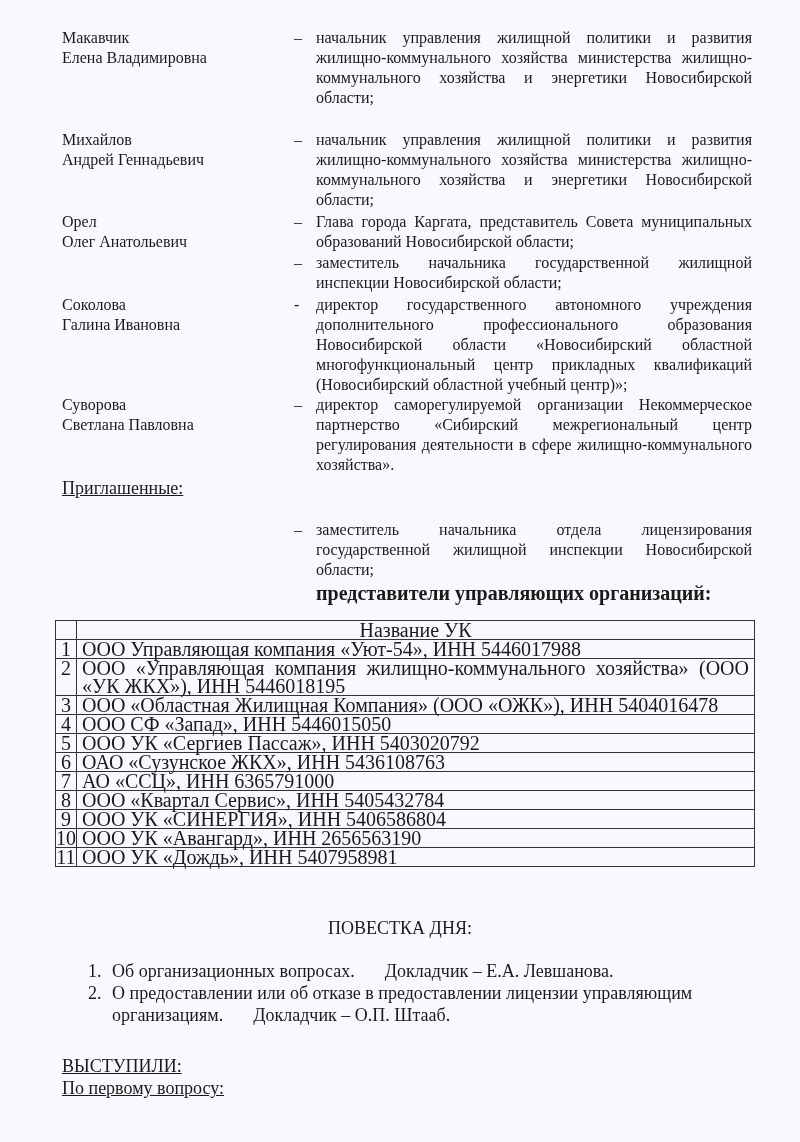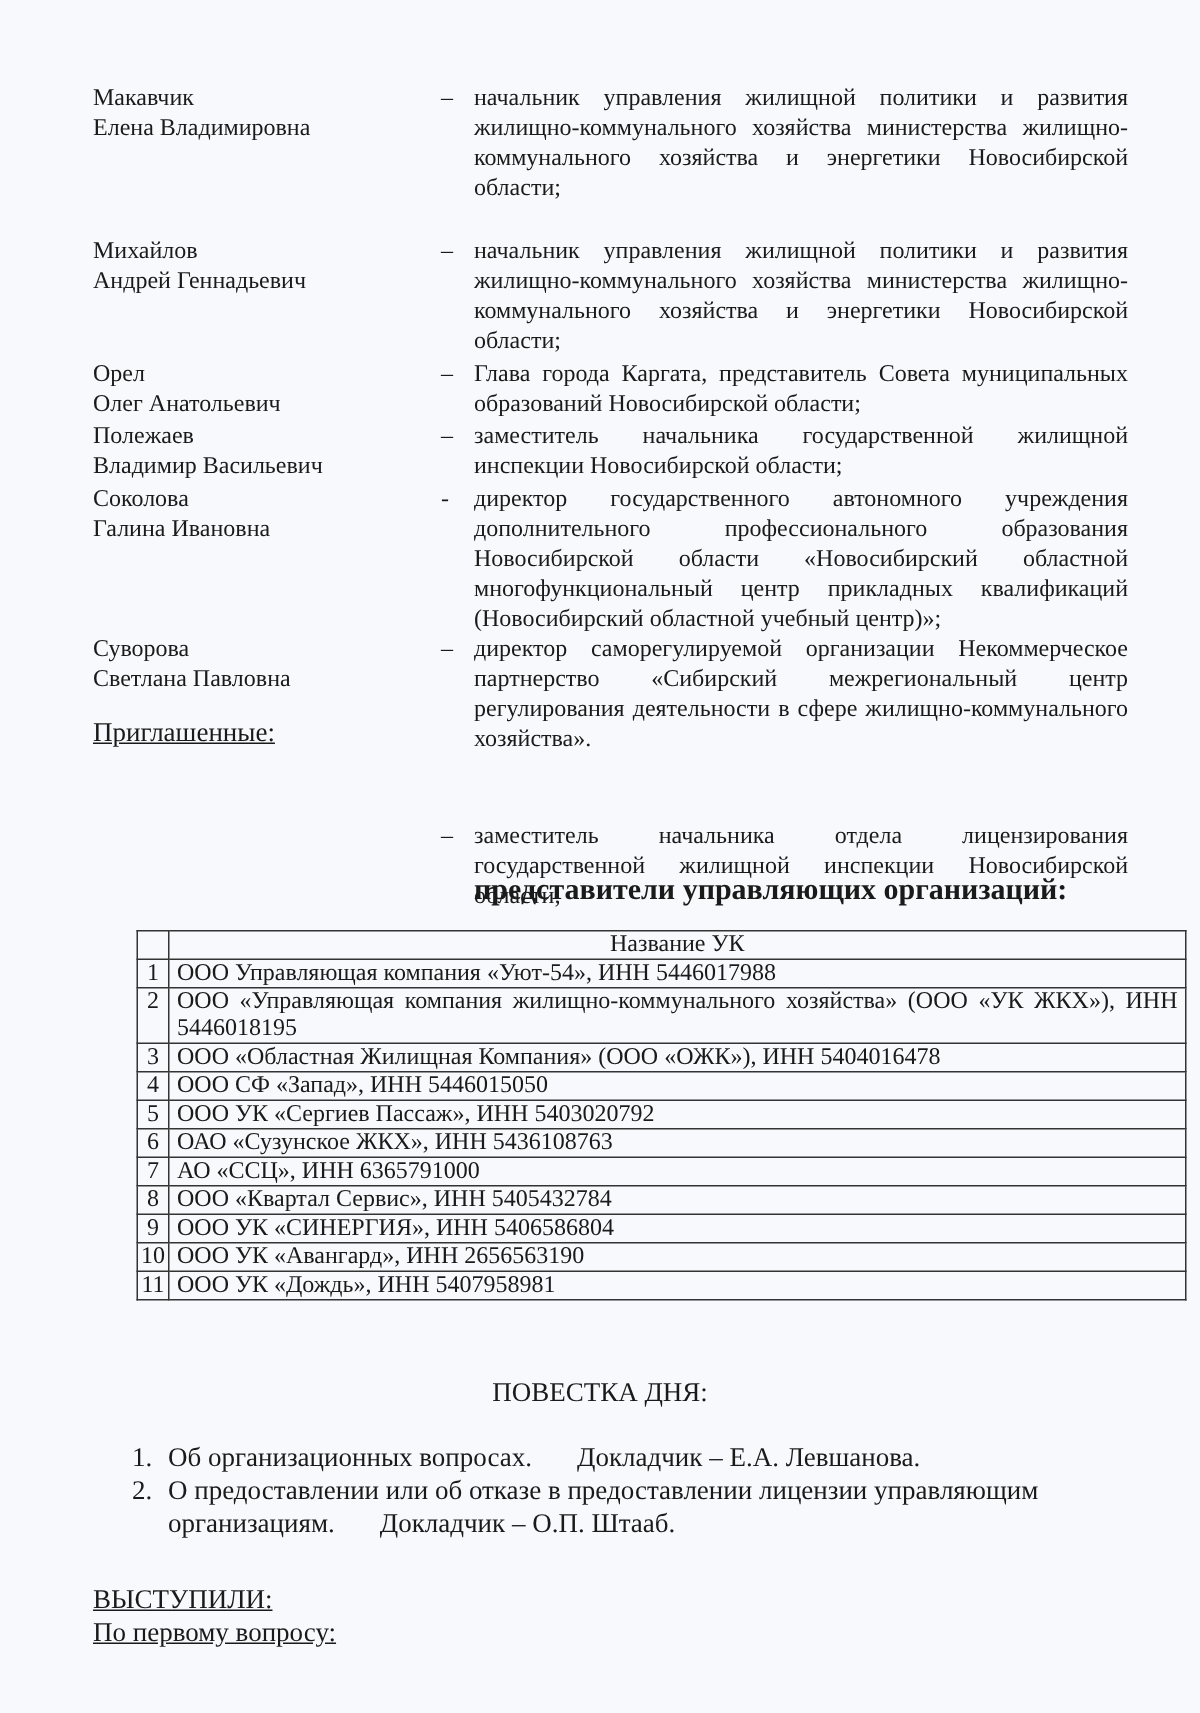--- a/index.html
+++ b/index.html
@@ -4,29 +4,29 @@
 <style>
   html, body { margin: 0; padding: 0; }
   body {
     width: 800px; height: 1142px; overflow: hidden;
     background: #f7f9fc;
     font-family: "Liberation Serif", serif;
     color: #1a1a1a;
     position: relative;
   }
   .page { position: absolute; left: 0; top: 0; width: 800px; height: 1142px; }
-  .person { position: absolute; left: 62px; width: 690px; font-size: 16px; line-height: 20px; margin-top: 28px; }
+  .person { position: absolute; left: 62px; width: 690px; font-size: 16px; line-height: 20px; }
   .person .name { position: absolute; left: 0; top: 0; width: 230px; }
   .person .dash { position: absolute; left: 232px; top: 0; width: 18px; }
   .person .desc { margin-left: 254px; text-align: justify; text-align-last: left; }
   .section-head { position: absolute; left: 62px; font-size: 18px; text-decoration: underline; }
   .bold-line { position: absolute; left: 316px; font-size: 20px; font-weight: bold; }
   table.uk {
     position: absolute; left: 55px; top: 620px; width: 700px;
-    border-collapse: collapse; font-size: 16px; line-height: 18px; margin-left: 36px;
+    border-collapse: collapse; font-size: 20px; line-height: 18px;
   }
   table.uk td { border: 1px solid #333; padding: 0 5px; vertical-align: top; }
   table.uk td.num { width: 20px; text-align: center; padding: 0; }
   table.uk td.hdr { text-align: center; }
   table.uk td.justify { text-align: justify; text-align-last: left; }
   .agenda-title { position: absolute; left: 0; width: 800px; top: 918px; text-align: center; font-size: 18px; }
   .agenda { position: absolute; left: 88px; top: 960px; width: 700px; font-size: 18px; line-height: 22px; }
   .agenda-item { display: flex; }
   .agenda-item .n { width: 24px; flex: none; }
   .agenda-item .t { flex: 1; }
@@ -51,21 +51,20 @@
     <div class="desc">начальник управления жилищной политики и развития жилищно-коммунального хозяйства министерства жилищно-коммунального хозяйства и энергетики Новосибирской области;</div>
   </div>
 
   <div class="person" style="top:212px">
     <div class="name"><span>Орел</span><br><span>Олег Анатольевич</span></div>
     <div class="dash">–</div>
     <div class="desc">Глава города Каргата, представитель Совета муниципальных образований Новосибирской области;</div>
   </div>
 
   <div class="person" style="top:253px">
-    <div class="name"><span>Полежаев</span><br><span>Владимир Васильевич</span></div>
     <div class="dash">–</div>
     <div class="desc">заместитель начальника государственной жилищной инспекции Новосибирской области;</div>
   </div>
 
   <div class="person" style="top:295px">
     <div class="name"><span>Соколова</span><br><span>Галина Ивановна</span></div>
     <div class="dash">-</div>
     <div class="desc">директор государственного автономного учреждения дополнительного профессионального образования Новосибирской области «Новосибирский областной многофункциональный центр прикладных квалификаций (Новосибирский областной учебный центр)»;</div>
   </div>
 

